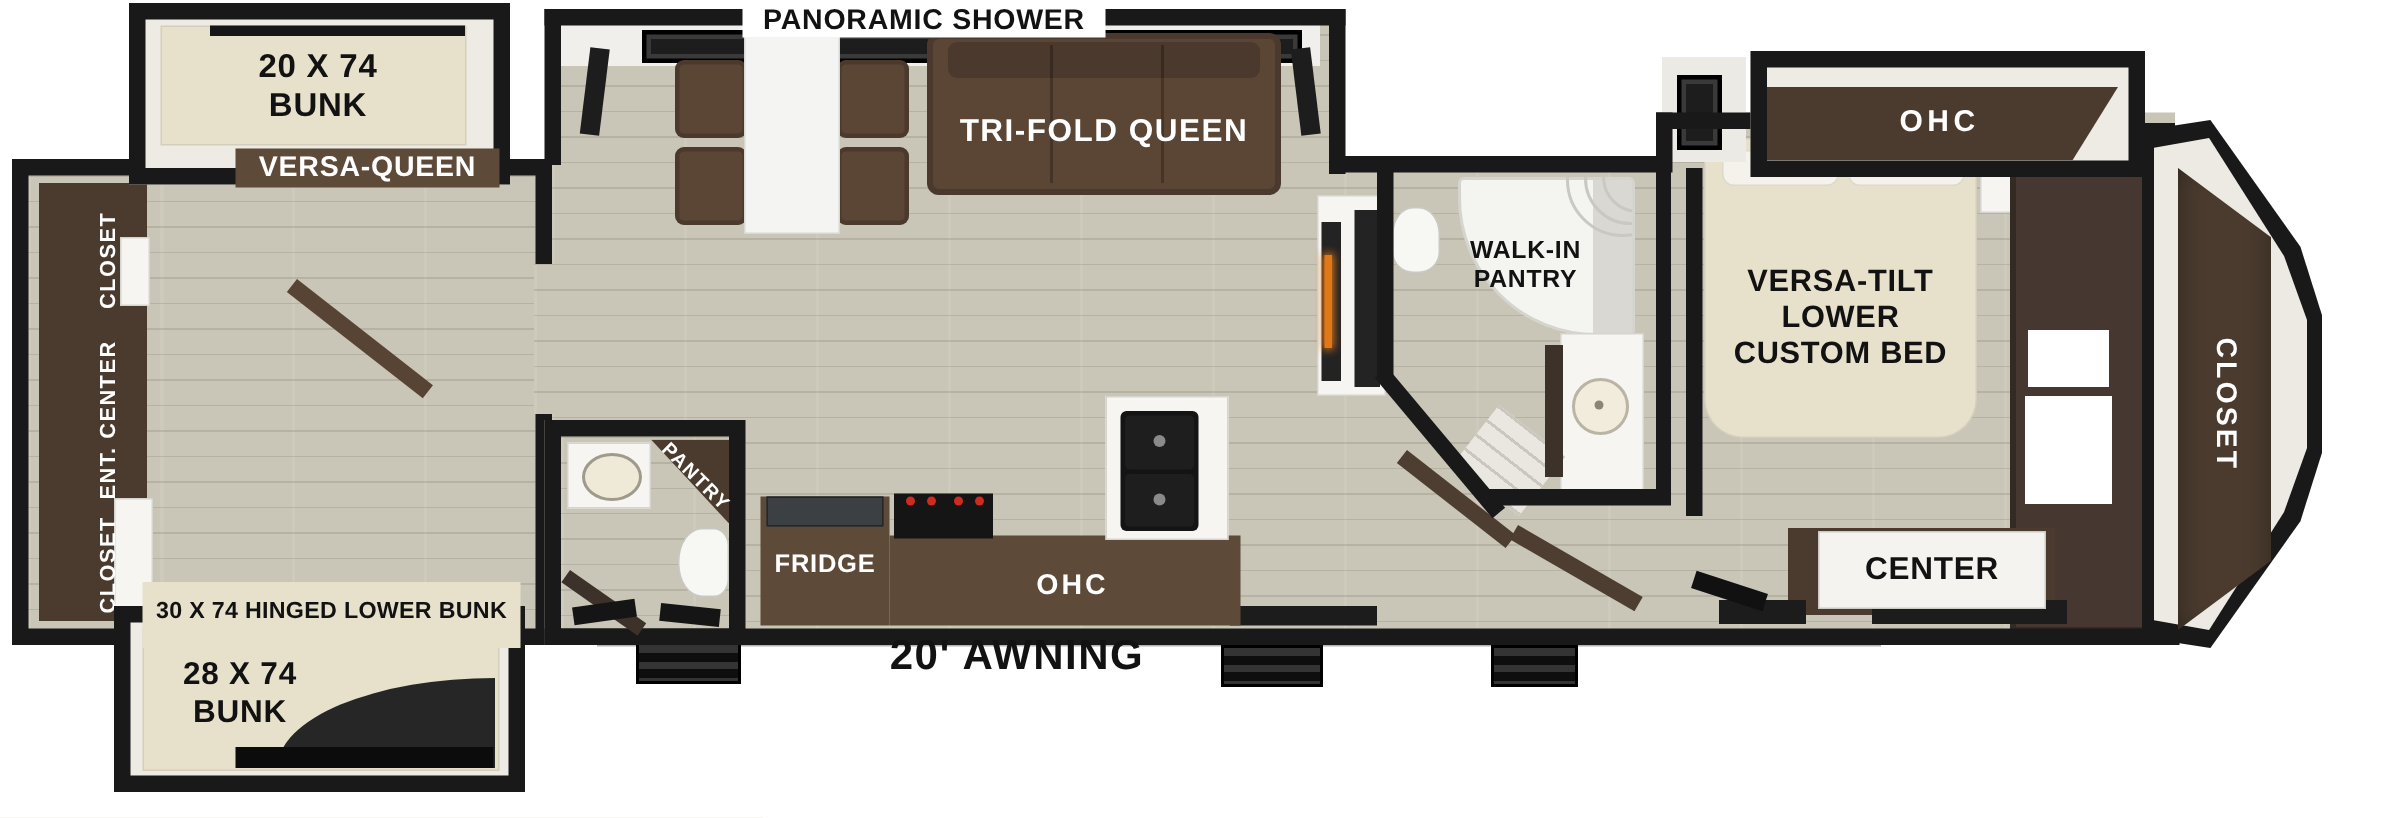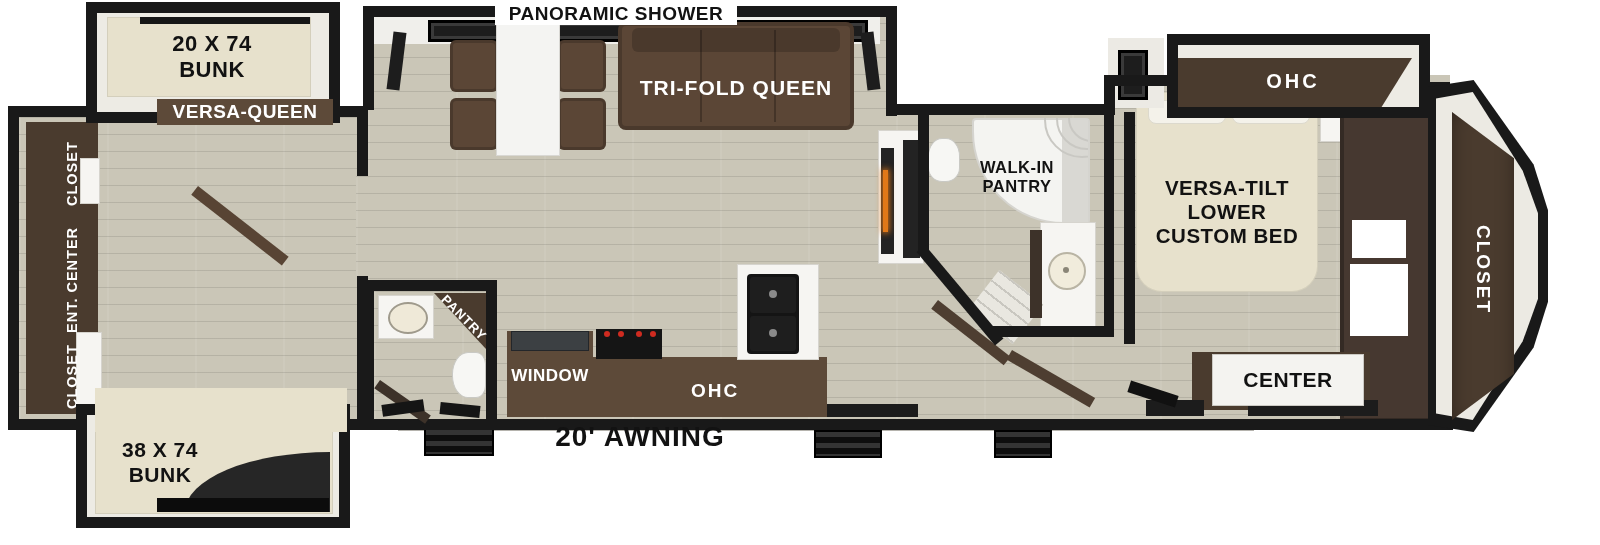--- a/index.html
+++ b/index.html
@@ -53,22 +53,23 @@
 
   <div class="abs cabmid z13" style="left:157px;top:99px;width:176px;height:26px;"></div>
   <span class="abs lblw z30" style="left:157px;top:101px;width:176px;font-size:19px;">VERSA-QUEEN</span>
 
   <div class="abs slide z12" style="left:76px;top:404px;width:274px;height:124px;"></div>
   <div class="abs mattress z12" style="left:95px;top:418px;width:236px;height:94px;"></div>
   <div class="abs z12" style="left:185px;top:452px;width:145px;height:60px;background:#262626;border-top-left-radius:145px 60px;"></div>
   <div class="abs z12" style="left:157px;top:498px;width:172px;height:14px;background:#0c0c0c;"></div>
 
   <div class="abs mattress z13" style="left:95px;top:388px;width:252px;height:44px;border:none;"></div>
+  <span class="abs lbl z30" style="left:95px;top:399px;width:252px;font-size:15.5px;letter-spacing:0.2px;">30 X 74 HINGED LOWER BUNK</span>
   <div class="abs lbl z30" style="left:100px;top:438px;width:120px;font-size:21px;">
-    <div>38 X 74</div>
+    <div>28 X 74</div>
     <div>BUNK</div>
   </div>
 
   <div class="abs floor z1" style="left:368px;top:6px;width:1082px;height:424px;
        clip-path:polygon(0 0,518px 0,518px 106px,736px 106px,736px 69px,1082px 69px,1082px 424px,0 424px);"></div>
 
   <div class="abs wall z10" style="left:363px;top:6px;width:534px;height:11px;"></div>
   <div class="abs wall z10" style="left:363px;top:6px;width:11px;height:104px;"></div>
   <div class="abs wall z10" style="left:886px;top:6px;width:11px;height:110px;"></div>
   <div class="abs wall z10" style="left:886px;top:104px;width:228px;height:11px;"></div>
@@ -106,21 +107,21 @@
   <div class="abs whitefix z5" style="left:878px;top:130px;width:46px;height:134px;"></div>
   <div class="abs z6" style="left:881px;top:148px;width:13px;height:106px;background:#232323;"></div>
   <div class="abs z7" style="left:883px;top:170px;width:5px;height:62px;background:var(--c-fireplace-glow,#e07818);box-shadow:0 0 6px 1px var(--c-fireplace-glow,#e07818);"></div>
   <div class="abs z6" style="left:903px;top:140px;width:17px;height:118px;background:#232323;"></div>
 
   <div class="abs mat z5" style="left:820px;top:404px;width:98px;height:13px;"></div>
 
   <div class="abs cabmid z5" style="left:507px;top:331px;width:86px;height:86px;">
     <div class="abs" style="left:4px;top:0;width:78px;height:20px;background:#3c4043;border:1px solid #23262a;box-sizing:border-box;"></div>
   </div>
-  <span class="abs lblw z30" style="left:507px;top:366px;width:86px;font-size:17px;">WINDOW</span>
+  <span class="abs lblw z30" style="left:507px;top:366px;width:86px;font-size:17px;">FRIDGE</span>
   <div class="abs z6" style="left:596px;top:329px;width:66px;height:30px;background:#151515;">
     <div class="abs" style="left:8px;top:2px;width:6px;height:6px;border-radius:50%;background:var(--c-burner-red,#cf2b20);"></div>
     <div class="abs" style="left:22px;top:2px;width:6px;height:6px;border-radius:50%;background:var(--c-burner-red,#cf2b20);"></div>
     <div class="abs" style="left:40px;top:2px;width:6px;height:6px;border-radius:50%;background:var(--c-burner-red,#cf2b20);"></div>
     <div class="abs" style="left:54px;top:2px;width:6px;height:6px;border-radius:50%;background:var(--c-burner-red,#cf2b20);"></div>
   </div>
   <div class="abs cabmid z5" style="left:593px;top:357px;width:234px;height:60px;"></div>
   <span class="abs lblw z30" style="left:635px;top:380px;width:160px;font-size:19px;letter-spacing:2px;">OHC</span>
 
   <div class="abs whitefix z6" style="left:737px;top:264px;width:82px;height:96px;"></div>
@@ -198,15 +199,15 @@
   <div class="abs z12" style="left:1436px;top:92px;width:102px;height:328px;background:#eceae3;
        clip-path:polygon(0 2%,36% 0,85% 24%,100% 37%,100% 63%,85% 76%,36% 100%,0 98%);"></div>
   <div class="abs z13" style="left:1452px;top:112px;width:62px;height:308px;background:var(--c-cabinet-dark,#4a3b2e);
        clip-path:polygon(0 0,100% 15%,100% 85%,0 100%);box-shadow:inset 0 0 18px rgba(0,0,0,0.35);"></div>
   <span class="abs lblw vdown z30" style="left:1468px;top:210px;width:30px;height:120px;font-size:19px;letter-spacing:2px;display:flex;align-items:center;justify-content:center;">CLOSET</span>
 
   <div class="abs z1" style="left:398px;top:427px;width:856px;height:4px;background:#b5b3ad;"></div>
   <div class="abs steps z2" style="left:424px;top:428px;width:70px;height:28px;"></div>
   <div class="abs steps z2" style="left:814px;top:430px;width:68px;height:28px;"></div>
   <div class="abs steps z2" style="left:994px;top:430px;width:58px;height:28px;"></div>
-  <span class="abs lbl z30" style="left:535px;top:420px;width:210px;font-size:28px;letter-spacing:1px;">20' AWNING</span>
+  <span class="abs lbl z30" style="left:573px;top:420px;width:210px;font-size:28px;letter-spacing:1px;">20' AWNING</span>
 
 </div>
 
 </body></html>

